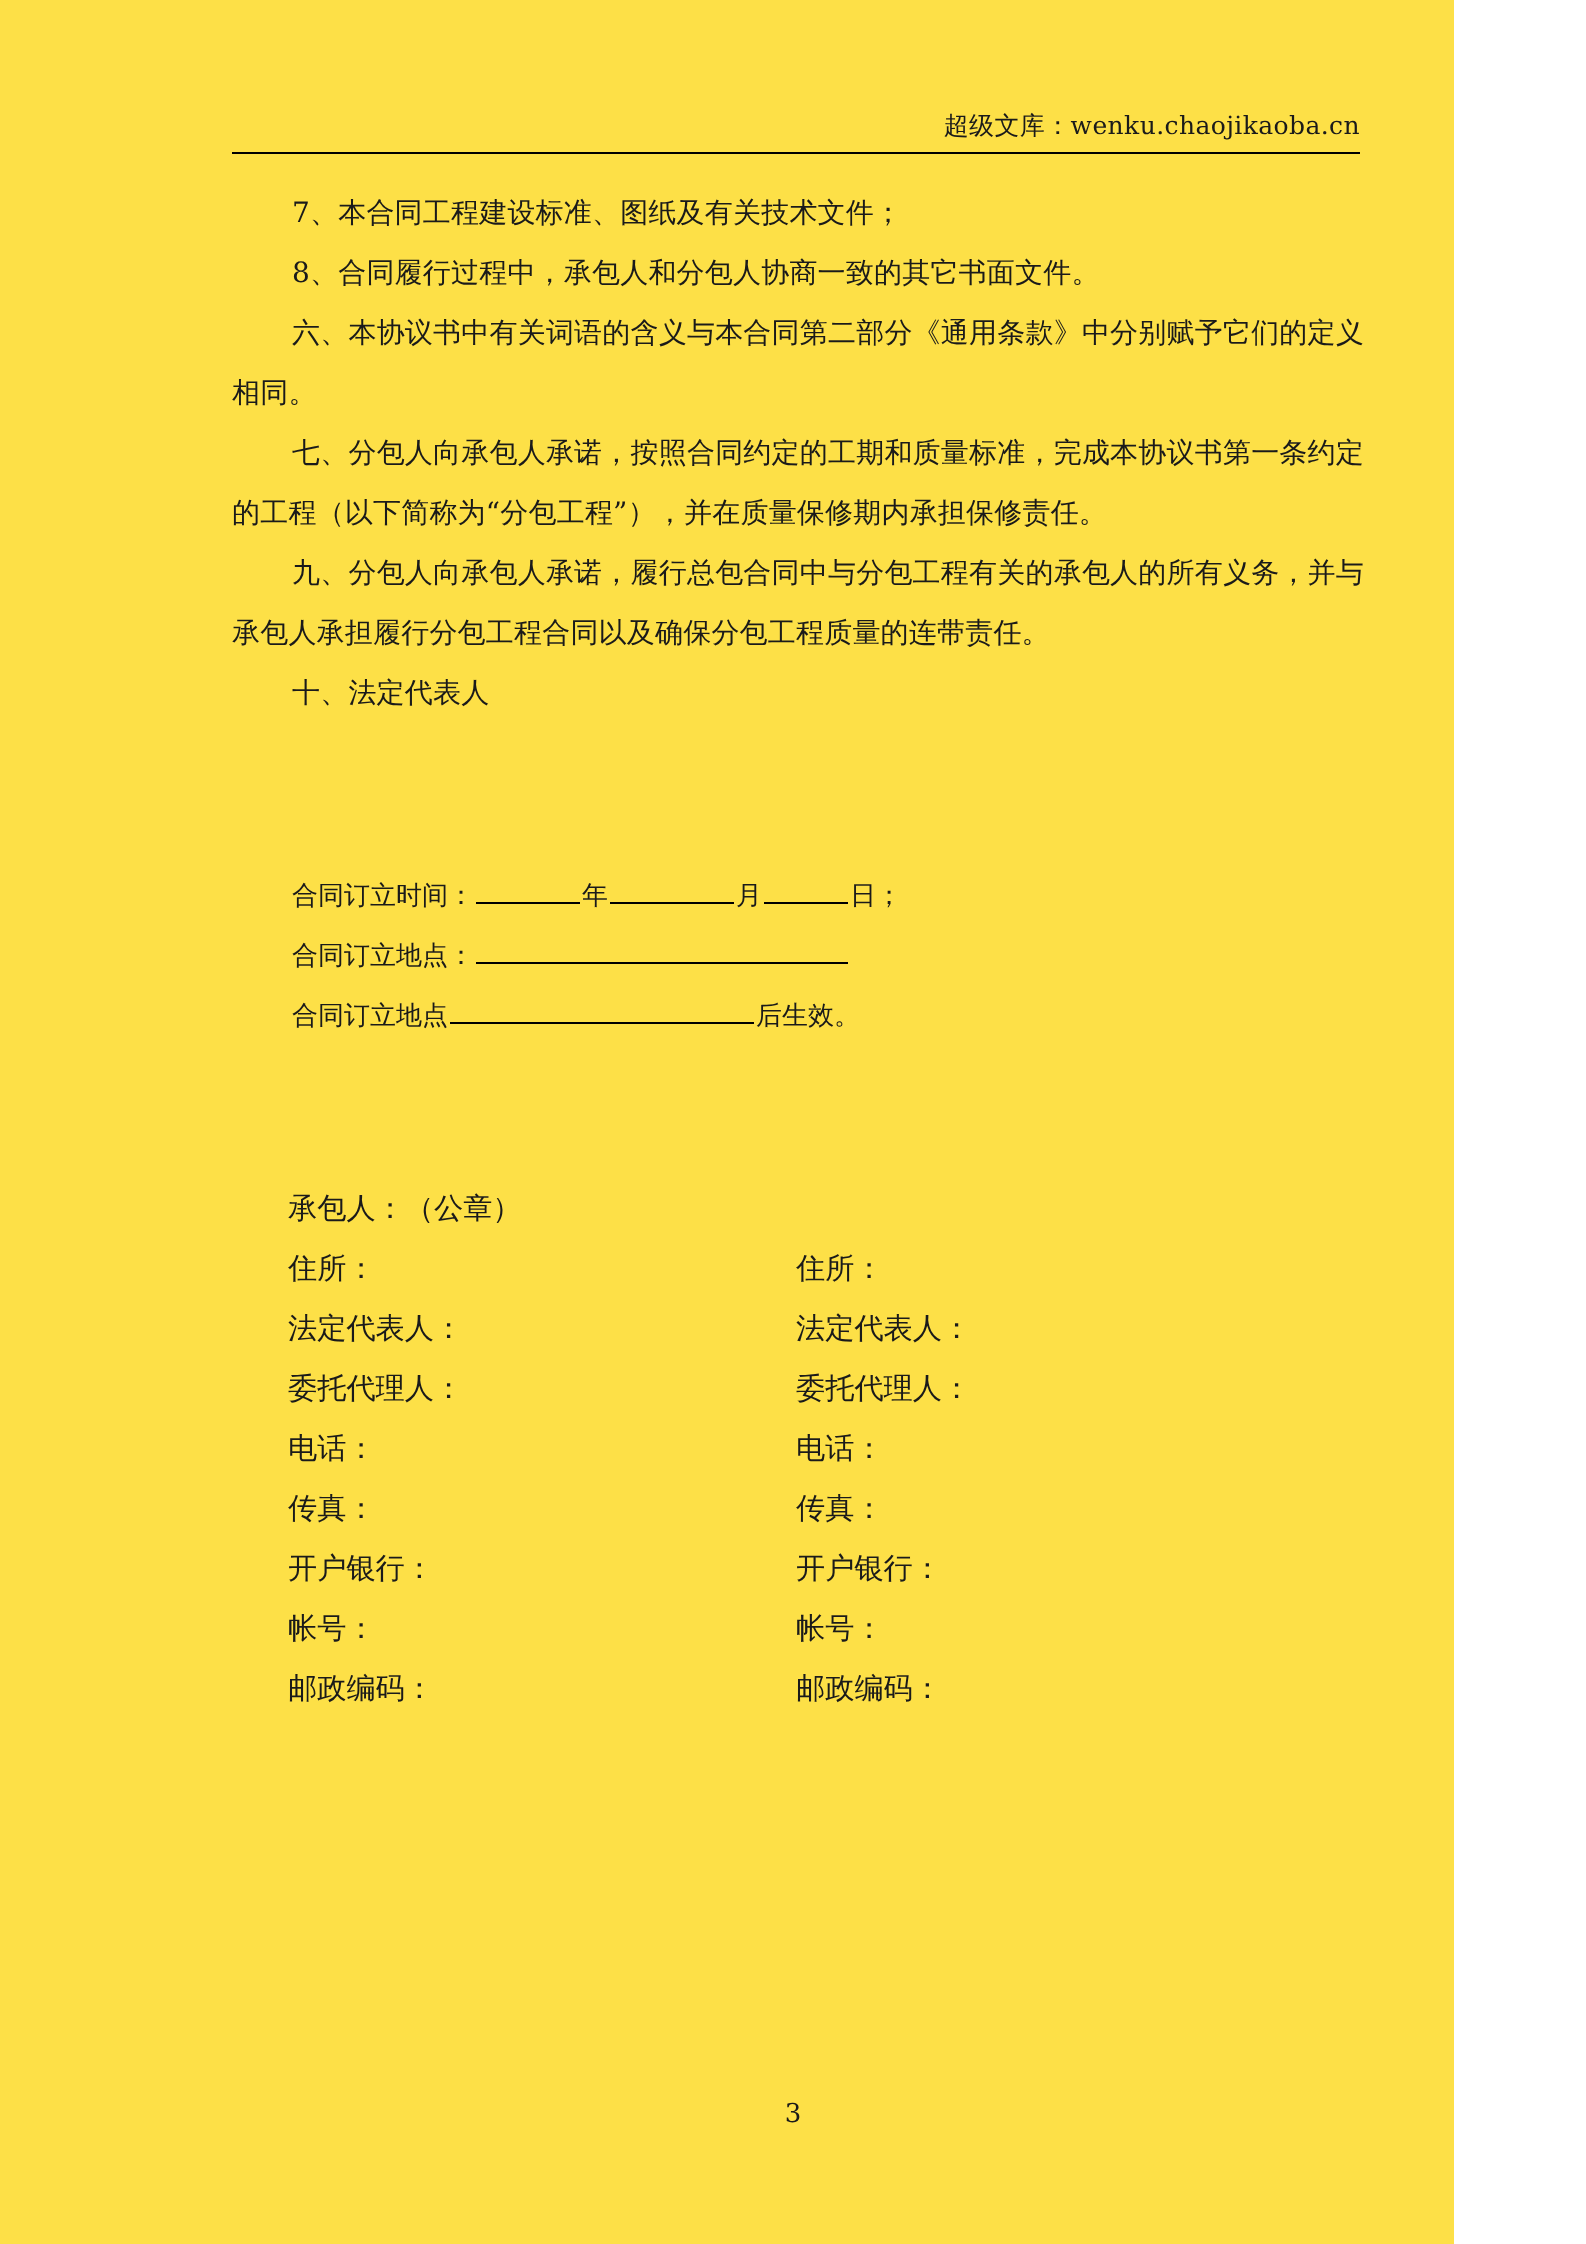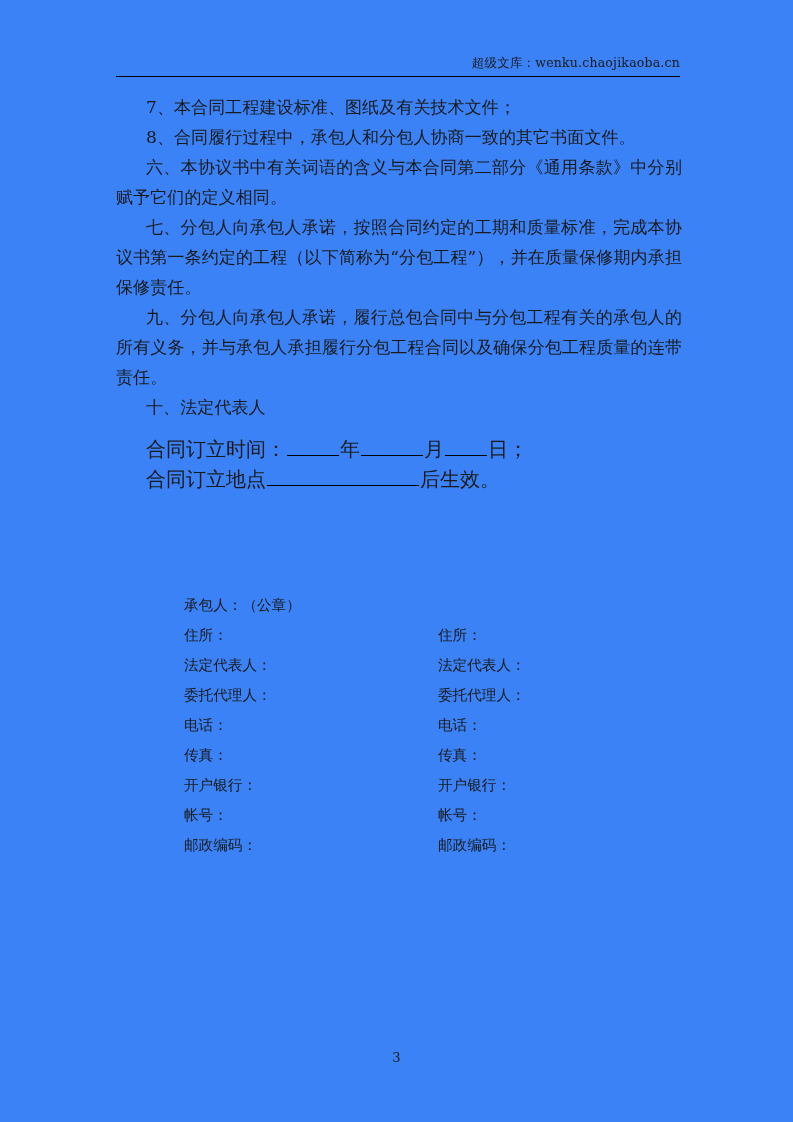--- a/index.html
+++ b/index.html
@@ -2,23 +2,23 @@
 <html><head>
 <meta charset="utf-8">
 <style>
   html, body {
     margin: 0;
     padding: 0;
     background: #ffffff;
   }
   .page {
     position: relative;
-    width: 793px;
+    width: 727px;
     height: 1122px;
-    background: #3b82f6;
+    background: #fde047;
     font-family: "DejaVu Serif", "Liberation Serif", serif;
     color: #1a1a1a;
     overflow: hidden;
     box-sizing: border-box;
   }
 
   
   .header {
     position: absolute;
     left: 116px;
@@ -43,38 +43,38 @@
   }
 
   
   .body {
     position: absolute;
     left: 116px;
     top: 92px;
     width: 566px;
   }
   .para {
-    font-size: 17px;
+    font-size: 14px;
     line-height: 30px;
     text-indent: 30px;
     text-align: justify;
     text-justify: inter-ideograph;
     margin: 0;
     letter-spacing: 0.1px;
   }
 
   
   .fillins {
     position: absolute;
     left: 116px;
     top: 434px;
     width: 566px;
   }
   .fill-row {
-    font-size: 20px;
+    font-size: 13px;
     line-height: 30px;
     text-indent: 30px;
     white-space: nowrap;
   }
   .ul {
     display: inline-block;
     border-bottom: 1.2px solid #000000;
     vertical-align: baseline;
     height: 17px;
     margin: 0 1px;
@@ -95,21 +95,20 @@
   .sig-row {
     display: flex;
     height: 30px;
     line-height: 30px;
     font-size: 14.6px;
     white-space: nowrap;
   }
   .sig-col-left {
     width: 254px;
     flex: 0 0 254px;
-    margin-left: 40px;
   }
   .sig-col-right {
     flex: 1 1 auto;
   }
 
   
   .page-number {
     position: absolute;
     left: 0;
     top: 1050px;
@@ -137,20 +136,23 @@
     <p class="para">九、分包人向承包人承诺，履行总包合同中与分包工程有关的承包人的所有义务，并与承包人承担履行分包工程合同以及确保分包工程质量的连带责任。</p>
     <p class="para">十、法定代表人</p>
   </div>
 
   <div class="fillins">
 
     <div class="fill-row">
       <span>合同订立时间：</span><span class="ul ul-year"></span><span>年</span><span class="ul ul-month"></span><span>月</span><span class="ul ul-day"></span><span>日；</span>
     </div>
 
+    <div class="fill-row">
+      <span>合同订立地点：</span><span class="ul ul-place"></span>
+    </div>
 
     <div class="fill-row">
       <span>合同订立地点</span><span class="ul ul-eff"></span><span>后生效。</span>
     </div>
 
   </div>
 
   <div class="signatures">
 
     <div class="sig-row">

